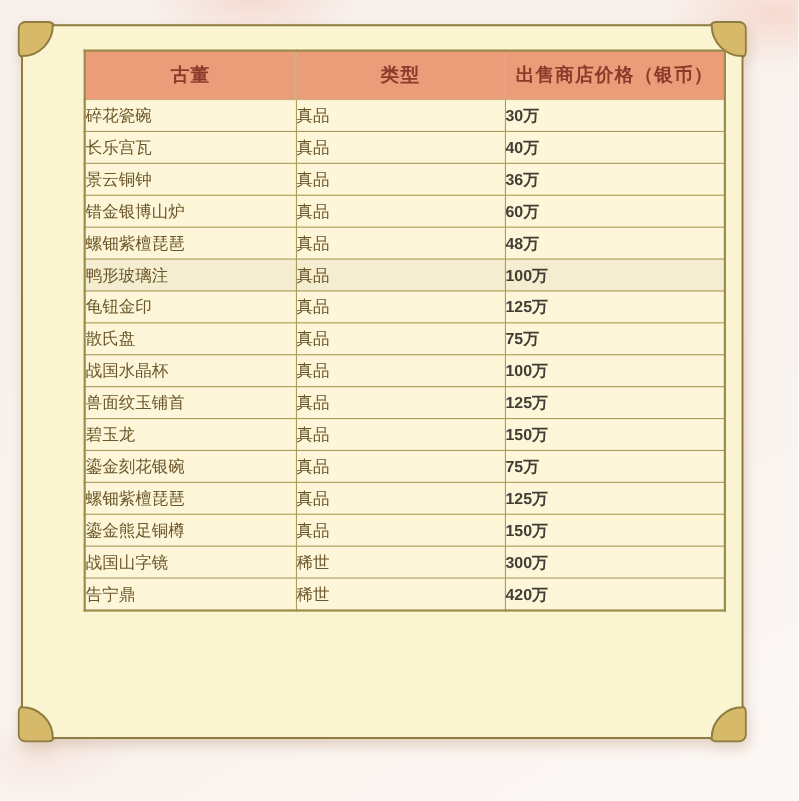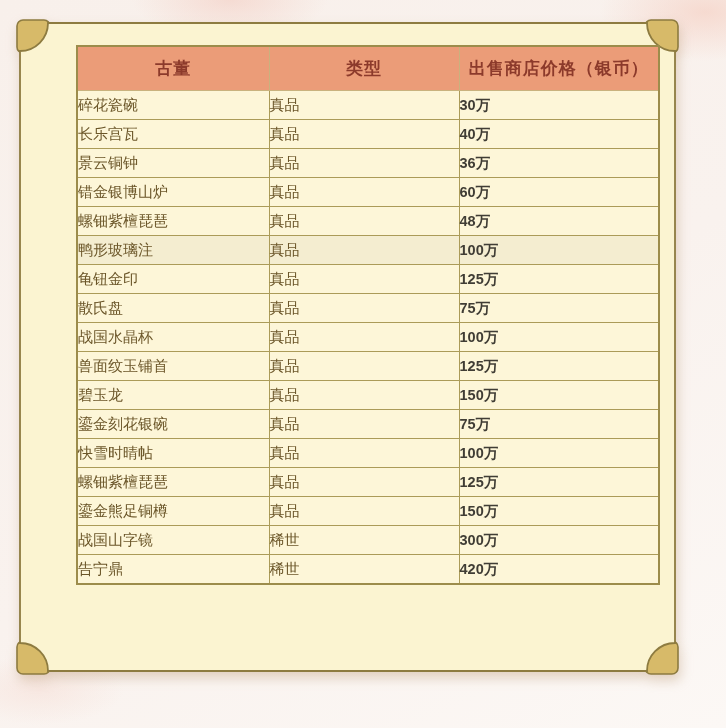--- a/index.html
+++ b/index.html
@@ -125,25 +125,20 @@
           <td>碧玉龙</td>
           <td>真品</td>
           <td class="price">150万</td>
         </tr>
         <tr>
           <td>鎏金刻花银碗</td>
           <td>真品</td>
           <td class="price">75万</td>
         </tr>
         <tr>
-          <td>快雪时晴帖</td>
-          <td>真品</td>
-          <td class="price">100万</td>
-        </tr>
-        <tr>
           <td>螺钿紫檀琵琶</td>
           <td>真品</td>
           <td class="price">125万</td>
         </tr>
         <tr>
           <td>鎏金熊足铜樽</td>
           <td>真品</td>
           <td class="price">150万</td>
         </tr>
         <tr>

